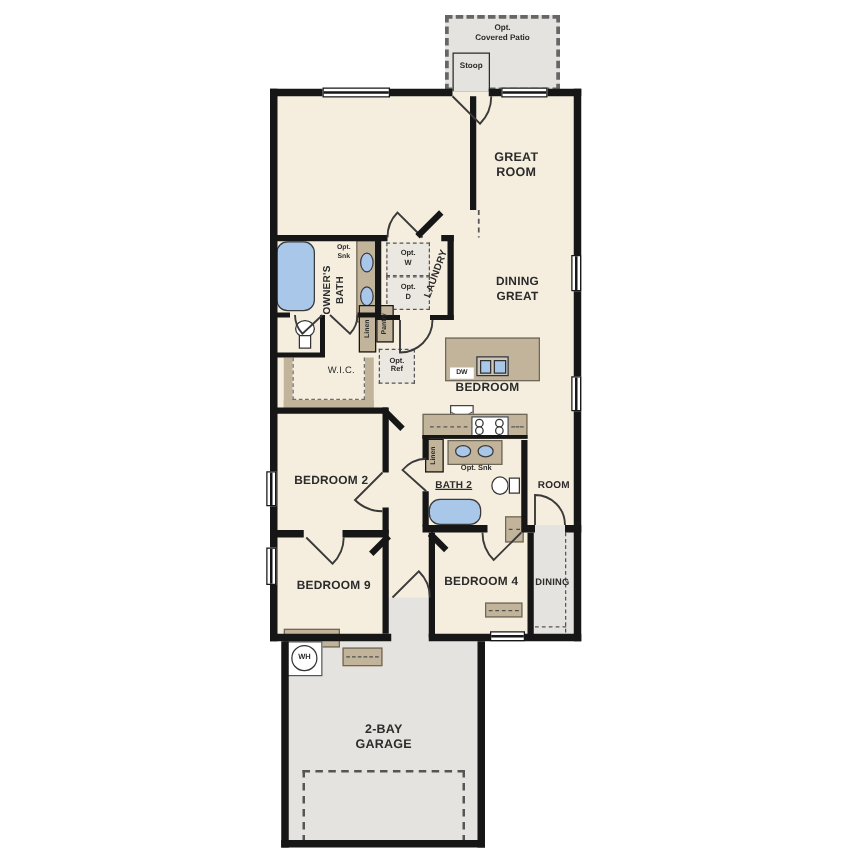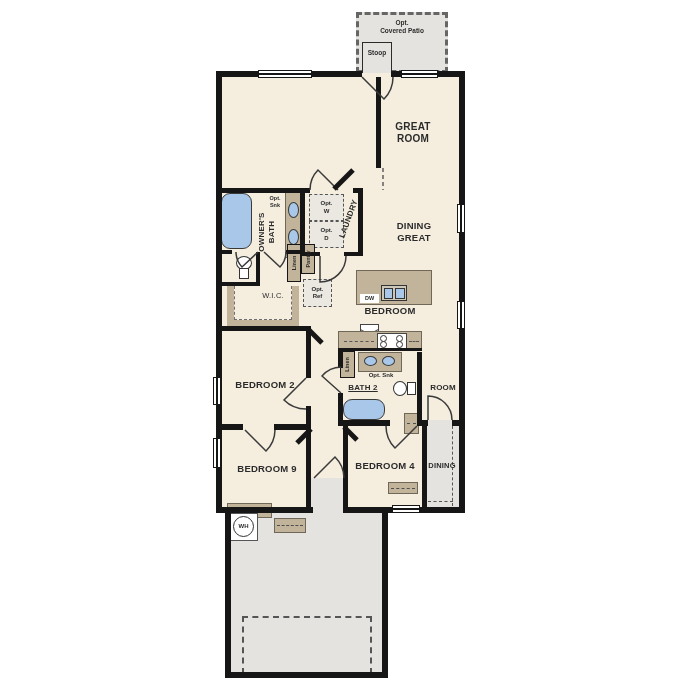--- a/index.html
+++ b/index.html
@@ -200,17 +200,19 @@
   <div class="abs lbl" style="left:250px;top:291px;width:46px;height:10px;font-size:7.5px;font-weight:normal;">W.I.C.</div>
   <div class="abs lbl" style="left:357px;top:305px;width:66px;height:11px;font-size:9.5px;">BEDROOM</div>
   <div class="abs lbl" style="left:221px;top:379px;width:88px;height:12px;font-size:9.5px;text-align:center;">BEDROOM 2</div>
   <div class="abs lbl sm" style="left:340px;top:351px;width:15px;height:27px;font-size:5.5px;transform:rotate(-90deg);transform-origin:center;">Linen</div>
   <div class="abs lbl sm" style="left:362px;top:371px;width:38px;height:9px;font-size:6px;">Opt. Snk</div>
   <div class="abs lbl" style="left:340px;top:382px;width:46px;height:11px;font-size:8px;text-decoration:underline;">BATH 2</div>
   <div class="abs lbl" style="left:423px;top:382px;width:40px;height:11px;font-size:8px;">ROOM</div>
   <div class="abs lbl" style="left:223px;top:463px;width:88px;height:12px;font-size:9.5px;">BEDROOM 9</div>
   <div class="abs lbl" style="left:350px;top:460px;width:70px;height:12px;font-size:9.5px;">BEDROOM 4</div>
   <div class="abs lbl" style="left:423px;top:461px;width:38px;height:10px;font-size:7.5px;">DINING</div>
+  <div class="abs lbl" style="left:267px;top:577px;width:80px;height:26px;font-size:10px;">2-BAY
+GARAGE</div>
   <div class="abs lbl sm" style="left:360px;top:16px;width:84px;height:22px;font-size:6.5px;">Opt.
 Covered Patio</div>
   <div class="abs lbl sm" style="left:362px;top:48px;width:30px;height:11px;font-size:6.5px;">Stoop</div>
 
 </div>
 
 </body></html>

